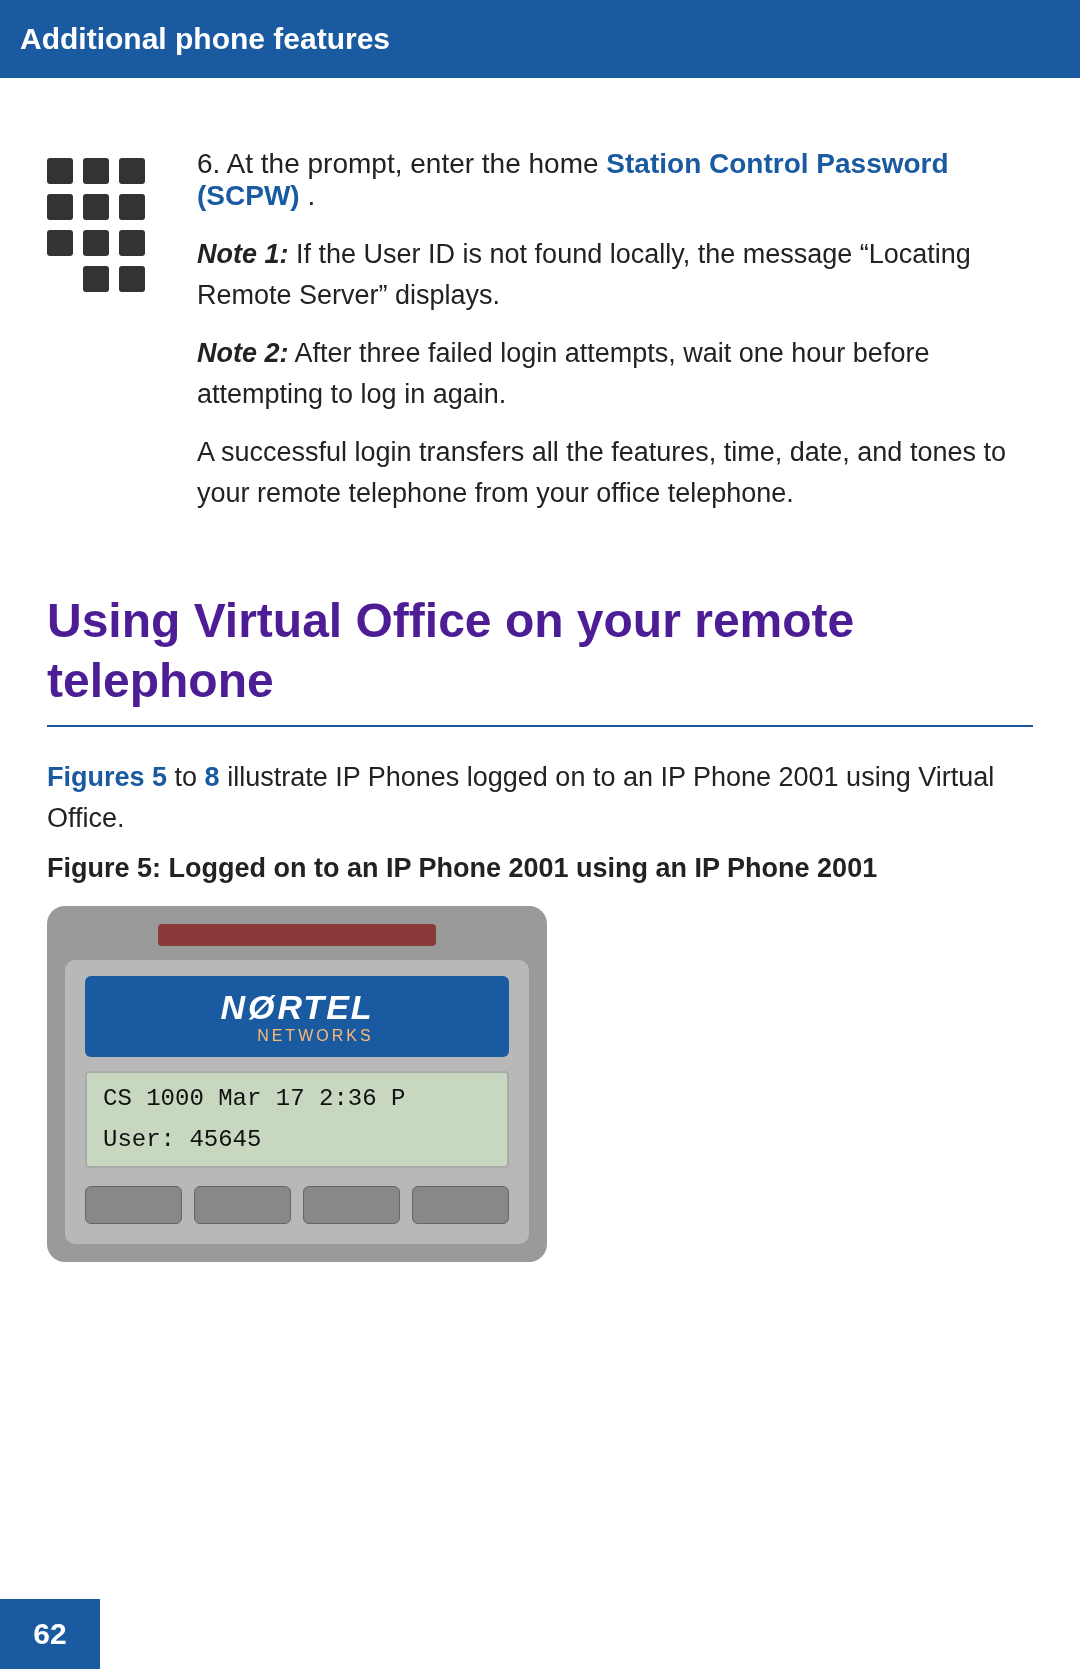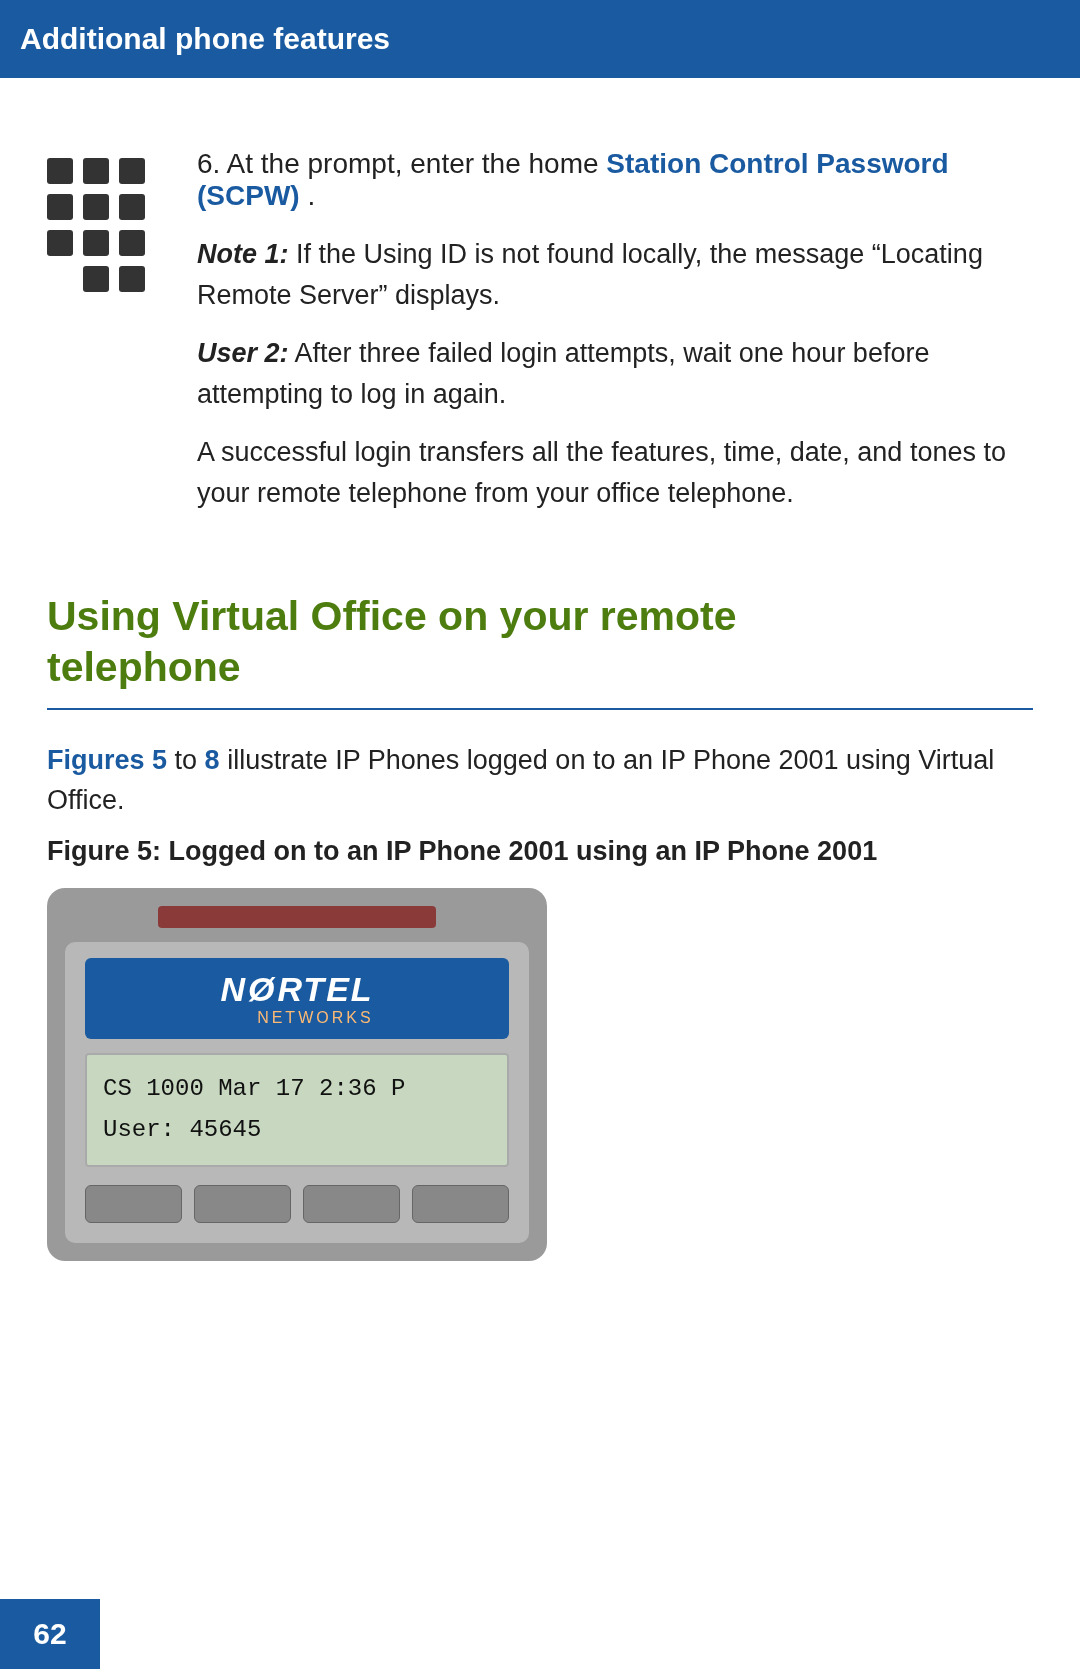--- a/index.html
+++ b/index.html
@@ -95,22 +95,22 @@
       font-style: italic;
     }
 
     
     .section-heading {
       margin-top: 60px;
       margin-bottom: 10px;
     }
 
     .section-heading h2 {
-      color: #4d7c0f;
-      font-size: 41px;
+      color: #4c1d95;
+      font-size: 48px;
       font-weight: bold;
       line-height: 1.25;
     }
 
     .section-divider {
       border: none;
       border-top: 2px solid #1a5aa0;
       margin-top: 14px;
       margin-bottom: 30px;
     }
@@ -177,21 +177,21 @@
       letter-spacing: 3px;
       font-weight: normal;
       display: block;
       text-align: right;
     }
 
     .phone-screen {
       background: #c8d8c0;
       border: 2px solid #aaa;
       border-radius: 4px;
-      padding: 14px 16px;
+      padding: 6px 16px;
       font-family: 'Courier New', monospace;
       font-size: 24px;
       color: #111;
       margin-bottom: 18px;
       line-height: 1.7;
     }
 
     .phone-buttons-row {
       display: flex;
       justify-content: space-between;
@@ -255,24 +255,24 @@
       <div class="step-number">
         <span>6.</span>
         <span> At the prompt, enter the home </span>
         <a class="link-blue">Station Control Password (SCPW)</a>
         <span>.</span>
       </div>
 
       <div class="note-block">
         <p>
           <span class="note-label">Note 1:</span>
-          <span> If the Using ID is not found locally, the message “Locating Remote Server” displays.</span>
+          <span> If the User ID is not found locally, the message “Locating Remote Server” displays.</span>
         </p>
         <p>
-          <span class="note-label">User 2:</span>
+          <span class="note-label">Note 2:</span>
           <span> After three failed login attempts, wait one hour before attempting to log in again.</span>
         </p>
         <p>A successful login transfers all the features, time, date, and tones to your remote telephone from your office telephone.</p>
       </div>
     </div>
   </div>
 
   <div class="section-heading">
     <h2>
       <span>Using Virtual Office on your remote</span><br>

